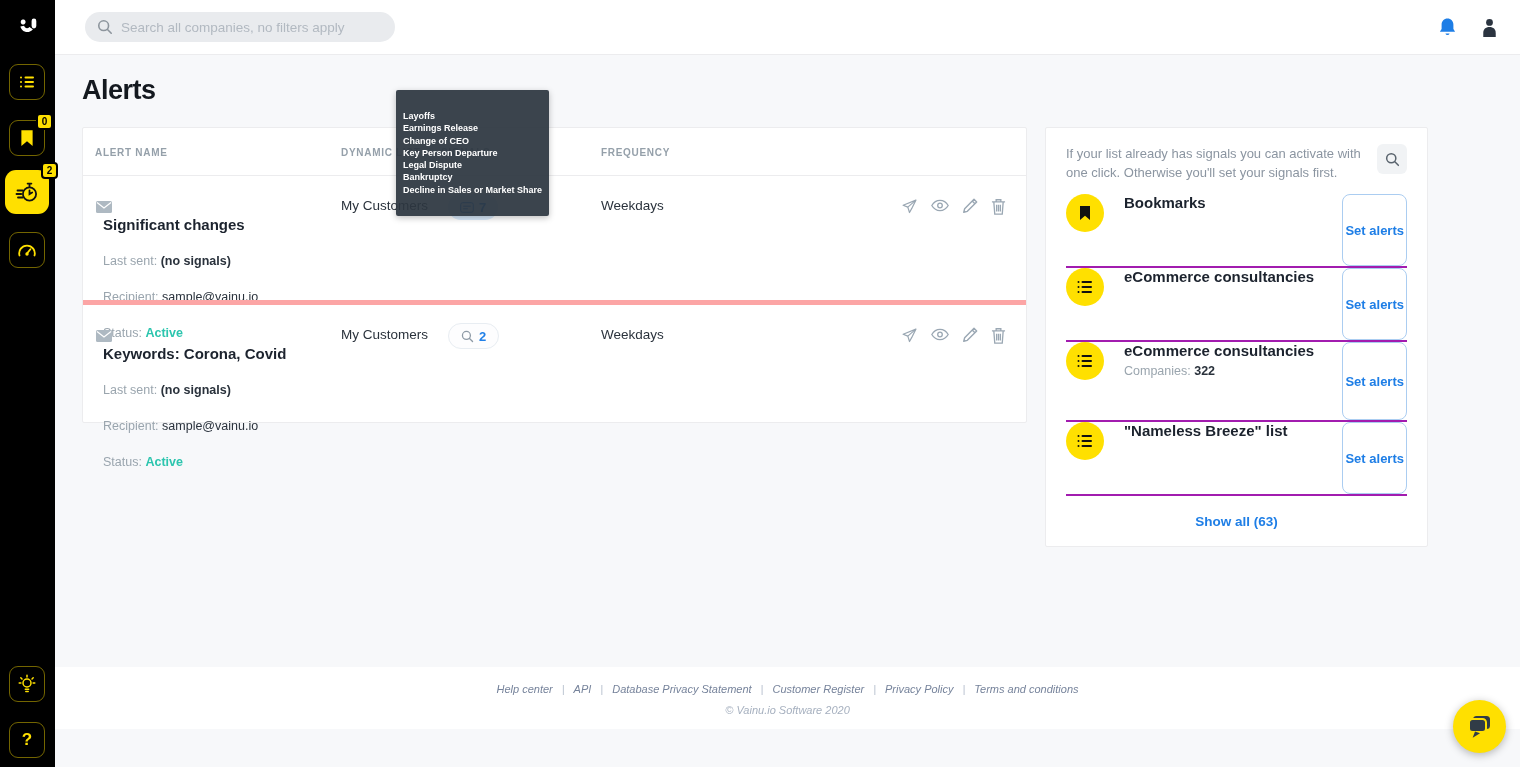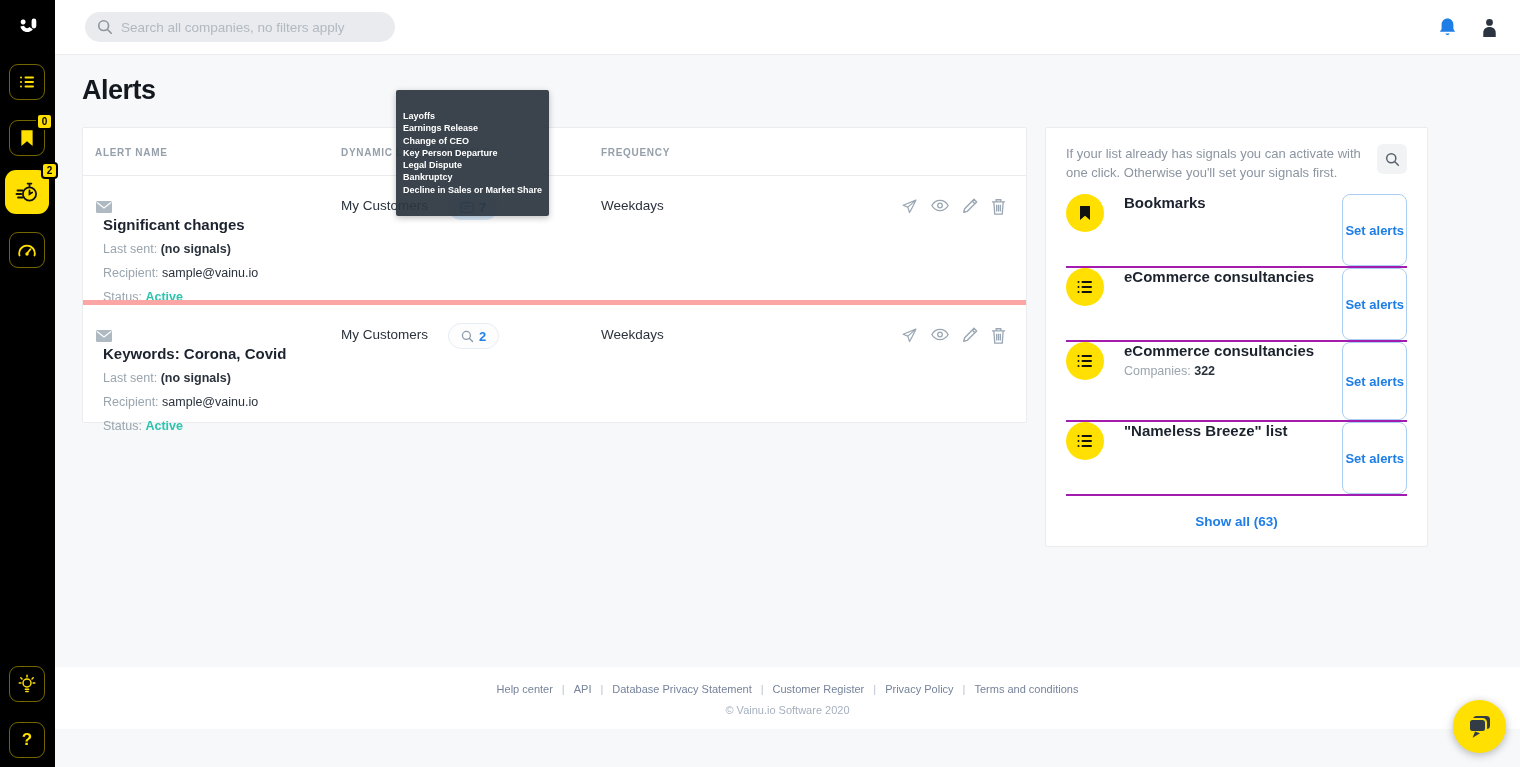--- a/index.html
+++ b/index.html
@@ -52,21 +52,21 @@
   .tbl-head { position:relative; height:48px; border-bottom:1px solid #ececee; }
   .tbl-head span { position:absolute; top:19px; font-size:10px; font-weight:700; letter-spacing:.7px;
                    color:#95a0aa; }
   .h0{left:12px;} .h1{left:258px;} .h2{left:358px;} .h3{left:518px;}
   .tbl-row { position:relative; height:124px; }
   .tbl-row + .tbl-row { border-top:5px solid #fca5a5; }
   .cell-name { position:absolute; left:13px; top:21px; display:flex;flex-direction:column; }
   .cell-name .env { margin-top:2px; }
   .name-block { margin-left:7px; }
   .alert-title { font-size:15px; font-weight:700; color:#1c232e; line-height:16px; cursor:pointer; }
-  .meta-line { margin-top:8px; font-size:12.5px; line-height:16px; }
+  .meta-line { margin-top:20px; font-size:12.5px; line-height:16px; }
   .meta-label { color:#9aa5ae; }
   .meta-val { color:#2a323c; font-weight:700; }
   .meta-val.plain { font-weight:400; }
   .meta-val.active { color:#2cc5ae; font-weight:700; }
   .cell-list { position:absolute; left:258px; top:22px; font-size:13.5px; color:#2a323c; }
   .cell-signals { position:absolute; left:365px; top:18px; }
   .pill { display:inline-flex; align-items:center; gap:5px; height:26px; padding:0 12px;
           border-radius:14px; cursor:pointer; }
   .pill-blue { background:#d9ebfc; }
   .pill-outline { background:#fdfdfe; border:1px solid #e8edf2; }
@@ -88,21 +88,21 @@
   .sp-text { margin-left:20px; }
   .sp-name { font-size:15px; font-weight:700; color:#1c232e; }
   .sp-sub { margin-top:5px; font-size:12.5px; }
   .set-alerts-btn { margin-left:auto; background:#fff; border:1px solid #abcdf1; border-radius:8px;
                     color:#1e7ee6; font-weight:700; font-size:13px; padding:7px 2px; cursor:pointer;
                     font-family:"Liberation Sans", sans-serif; }
   .sp-showall { height:50px; display:flex; align-items:center; justify-content:center;
                 color:#1e7ee6; font-size:13.5px; font-weight:700; cursor:pointer; }
   
   .footer { position:absolute; left:55px; top:667px; width:1465px; height:62px; background:#fff;
-            text-align:center; }
+            text-align:center;font-style:italic; }
   .footer-links { padding-top:16px; font-size:11px; }
   .footer-links a { color:#76839b; text-decoration:none; margin:0 9px; cursor:pointer; }
   .footer-sep { color:#b9c2cf; }
   .footer-copy { margin-top:9px; font-size:11px; color:#a6b0bf; }
   
   .chat-btn { position:absolute; left:1453px; top:700px; width:53px; height:53px; border-radius:50%;
               background:#ffe000; display:flex; align-items:center; justify-content:center;
               box-shadow:0 2px 8px rgba(0,0,0,.28); cursor:pointer; z-index:40; }
 </style>
 </head>

